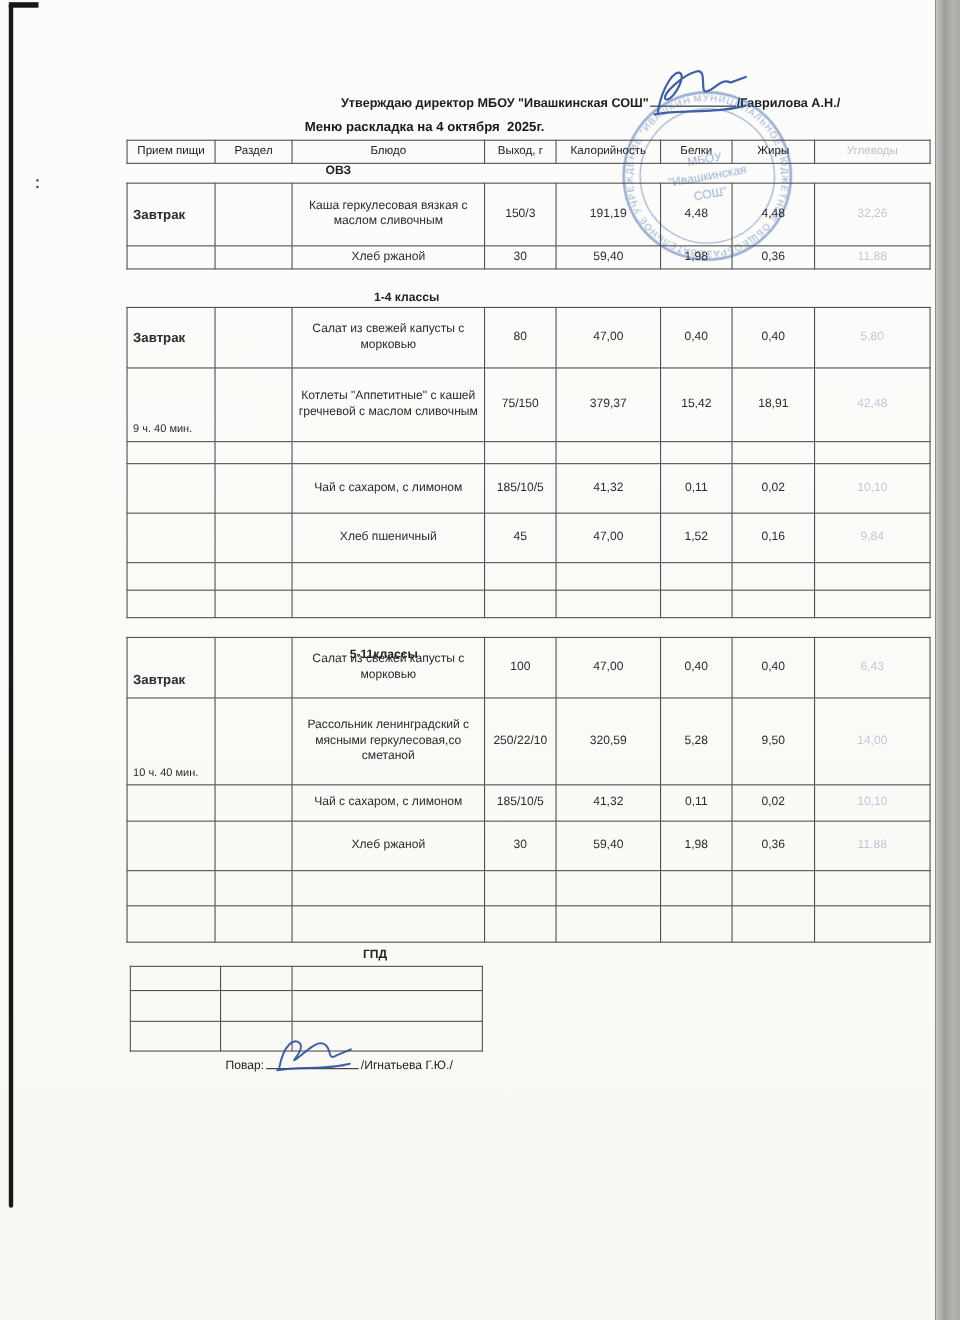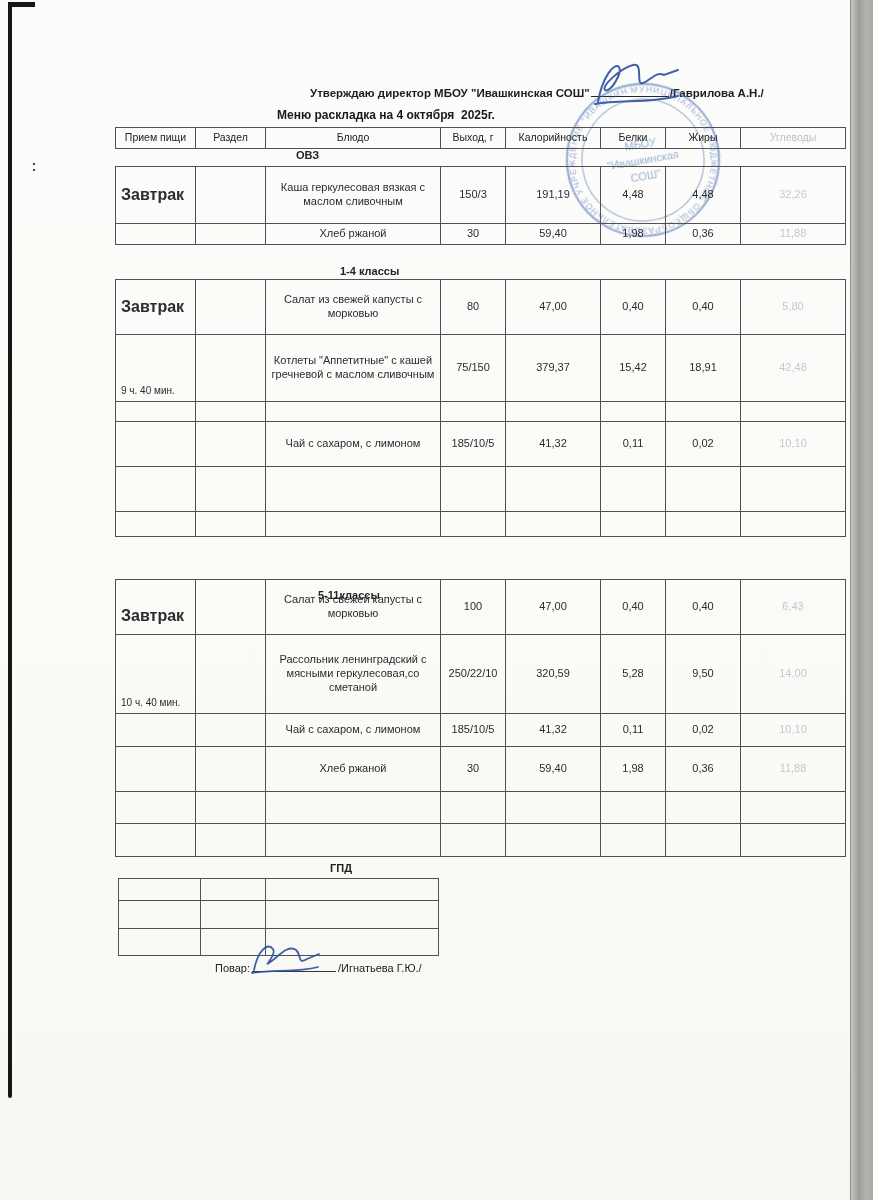--- a/index.html
+++ b/index.html
@@ -36,21 +36,21 @@
     line-height:1.25;
   }
   .header-tbl td { height:21px; font-size:10.5px; color:#222; padding:1px 2px; }
 
   .sec-0 { left:115px; top:166px; width:730px; }
   .sec-1 { left:115px; top:279px; width:730px; }
   .sec-2 { left:115px; top:579px; width:730px; }
   .sec-3 { left:118px; top:878px; width:320px; }
 
   .menu td.c0 { text-align:left; padding-left:5px; font-size:10px; }
-  .menu tr:first-child td.c0 { font-weight:bold; font-size:16px; }
+  .menu tr:first-child td.c0 { font-weight:bold; font-size:12px; }
   .menu tr:nth-child(2) td.c0 { vertical-align:bottom; padding-bottom:4px; }
   .sec-2 tr:first-child td.c0 { vertical-align:bottom; padding-bottom:8px; }
 
   
   .menu td.c7 { color:#959cb6; opacity:.55; }
   .header-tbl td.c7 { color:#9aa0b8; opacity:.65; }
 
   
   .sec-0 tr:nth-child(1){height:57px} .sec-0 tr:nth-child(2){height:21px} .sec-0 tr:nth-child(3){height:20px}
   .sec-1 tr:nth-child(1){height:55px} .sec-1 tr:nth-child(2){height:67px} .sec-1 tr:nth-child(3){height:20px}
@@ -60,21 +60,21 @@
   .sec-2 tr:nth-child(4){height:45px} .sec-2 tr:nth-child(5){height:32px} .sec-2 tr:nth-child(6){height:33px}
   .sec-3 tr:nth-child(1){height:22px} .sec-3 tr:nth-child(2){height:28px} .sec-3 tr:nth-child(3){height:27px}
 
   .section-label { position:absolute; font-size:11px; font-weight:bold; color:#222; }
   .lbl-0 { left:264px; top:149px;margin-left:32px; }
   .lbl-1 { left:340px; top:265px; }
   .lbl-2 { left:318px; top:589px; }
   .lbl-3 { left:330px; top:862px; }
 
   
-  .cook-line { position:absolute; left:215px; top:962px; font-size:11px; color:#222; white-space:nowrap; }
+  .cook-line { position:absolute; left:205px; top:962px; font-size:11px; color:#222; white-space:nowrap; }
   .cook-sig-line { display:inline-block; width:84px; border-bottom:1.2px solid #333; height:10px; margin:0 2px; }
 
   
   .stamp { position:absolute; left:563px; top:80px; opacity:.5; transform:rotate(-10deg); filter:blur(.35px); }
   .sig-director { position:absolute; left:590px; top:58px; }
   .sig-cook { position:absolute; left:248px; top:938px; }
 </style>
 </head>
 <body>
 
@@ -220,20 +220,30 @@
           <td class="c2">Чай с сахаром, с лимоном</td>
           <td class="c3">185/10/5</td>
           <td class="c4">41,32</td>
           <td class="c5">0,11</td>
           <td class="c6">0,02</td>
           <td class="c7">10,10</td>
         </tr>
         <tr>
           <td class="c0"></td>
           <td class="c1"></td>
+          <td class="c2">Хлеб пшеничный</td>
+          <td class="c3">45</td>
+          <td class="c4">47,00</td>
+          <td class="c5">1,52</td>
+          <td class="c6">0,16</td>
+          <td class="c7">9,84</td>
+        </tr>
+        <tr>
+          <td class="c0"></td>
+          <td class="c1"></td>
           <td class="c2"></td>
           <td class="c3"></td>
           <td class="c4"></td>
           <td class="c5"></td>
           <td class="c6"></td>
           <td class="c7"></td>
         </tr>
         <tr>
           <td class="c0"></td>
           <td class="c1"></td>

